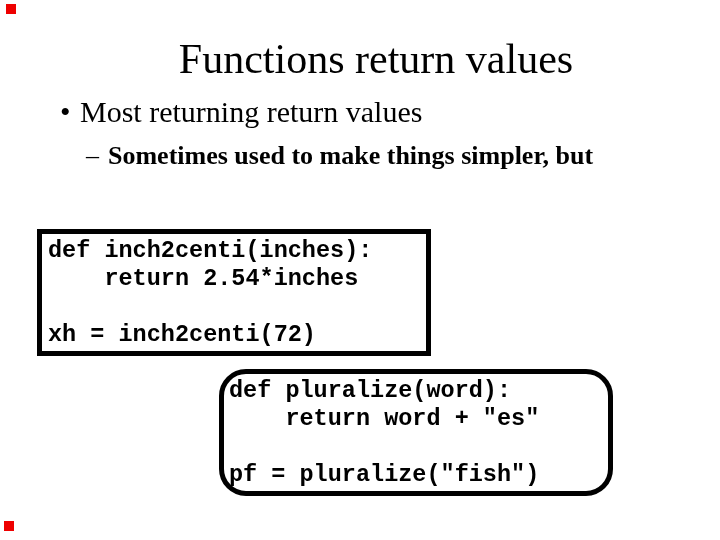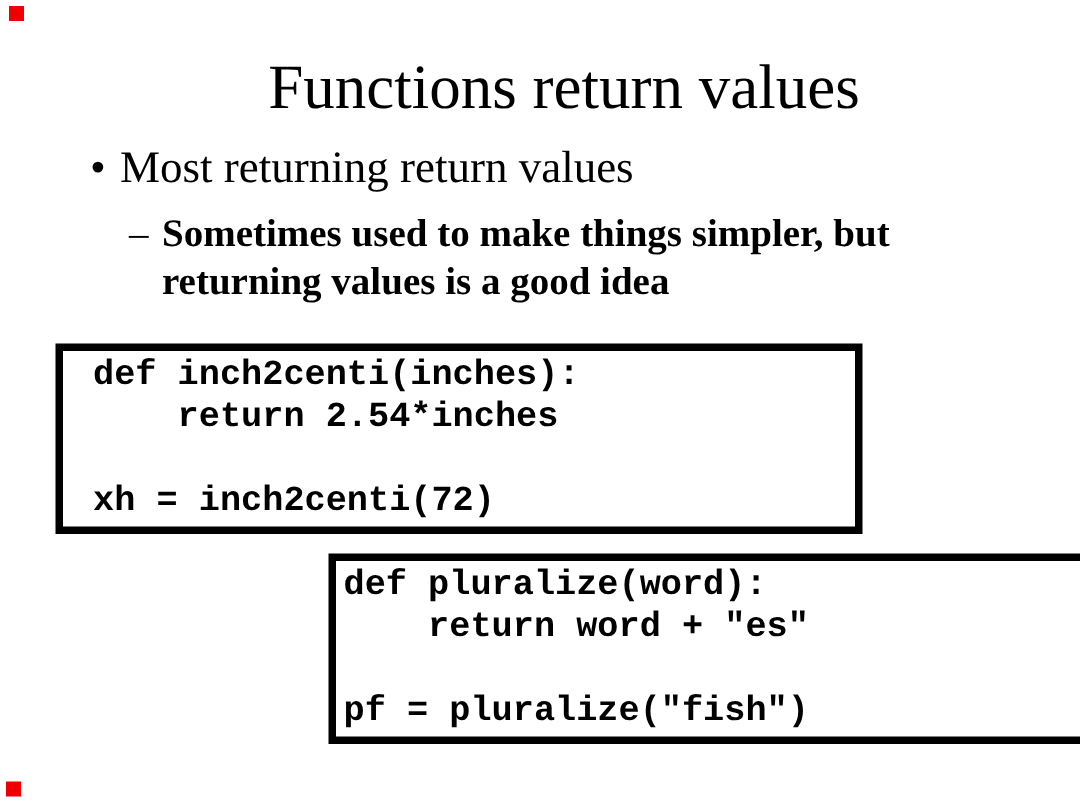--- a/index.html
+++ b/index.html
@@ -63,56 +63,55 @@
   .sub-bullet-marker {
     display: inline-block;
     width: 22px;
     flex: 0 0 22px;
   }
   .sub-bullet-text { width: 525px; font-weight: bold; }
 
   .code-box {
     position: absolute;
     box-sizing: border-box;
-    width: 538px;
+    width: 394px;
     height: 127px;
     border: 5px solid #000000;
     background: #ffffff;
     margin: 0;
-    padding: 3px 0 0 20px;
+    padding: 3px 0 0 6px;
     font-family: "Liberation Mono", "DejaVu Sans Mono", monospace;
     font-weight: bold;
     font-size: 23.5px;
     line-height: 28px;
     white-space: pre;
     color: #000000;
   }
   .code-box.first  { left: 37px;  top: 229px; }
-  .code-box.second { left: 219px; top: 369px; padding-left: 5px; }
+  .code-box.second { left: 219px; top: 369px; padding-left: 5px; border-radius: 27px; }
 </style>
 </head>
 <body>
 
 <div class="slide">
 
   <div class="corner-marker top"></div>
   <div class="corner-marker bottom"></div>
 
   <h1 class="slide-title">Functions return values</h1>
 
   <div class="bullet-row">
     <span class="bullet-marker">•</span>
     <span class="bullet-text">Most returning return values</span>
   </div>
 
   <div class="sub-bullet-row">
     <span class="sub-bullet-marker">–</span>
     <div class="sub-bullet-text">
       <div>Sometimes used to make things simpler, but</div>
-      <div>returning values is a good idea</div>
     </div>
   </div>
 
   <pre class="code-box first">def inch2centi(inches):
     return 2.54*inches
 
 xh = inch2centi(72)</pre>
 
   <pre class="code-box second">def pluralize(word):
     return word + "es"

